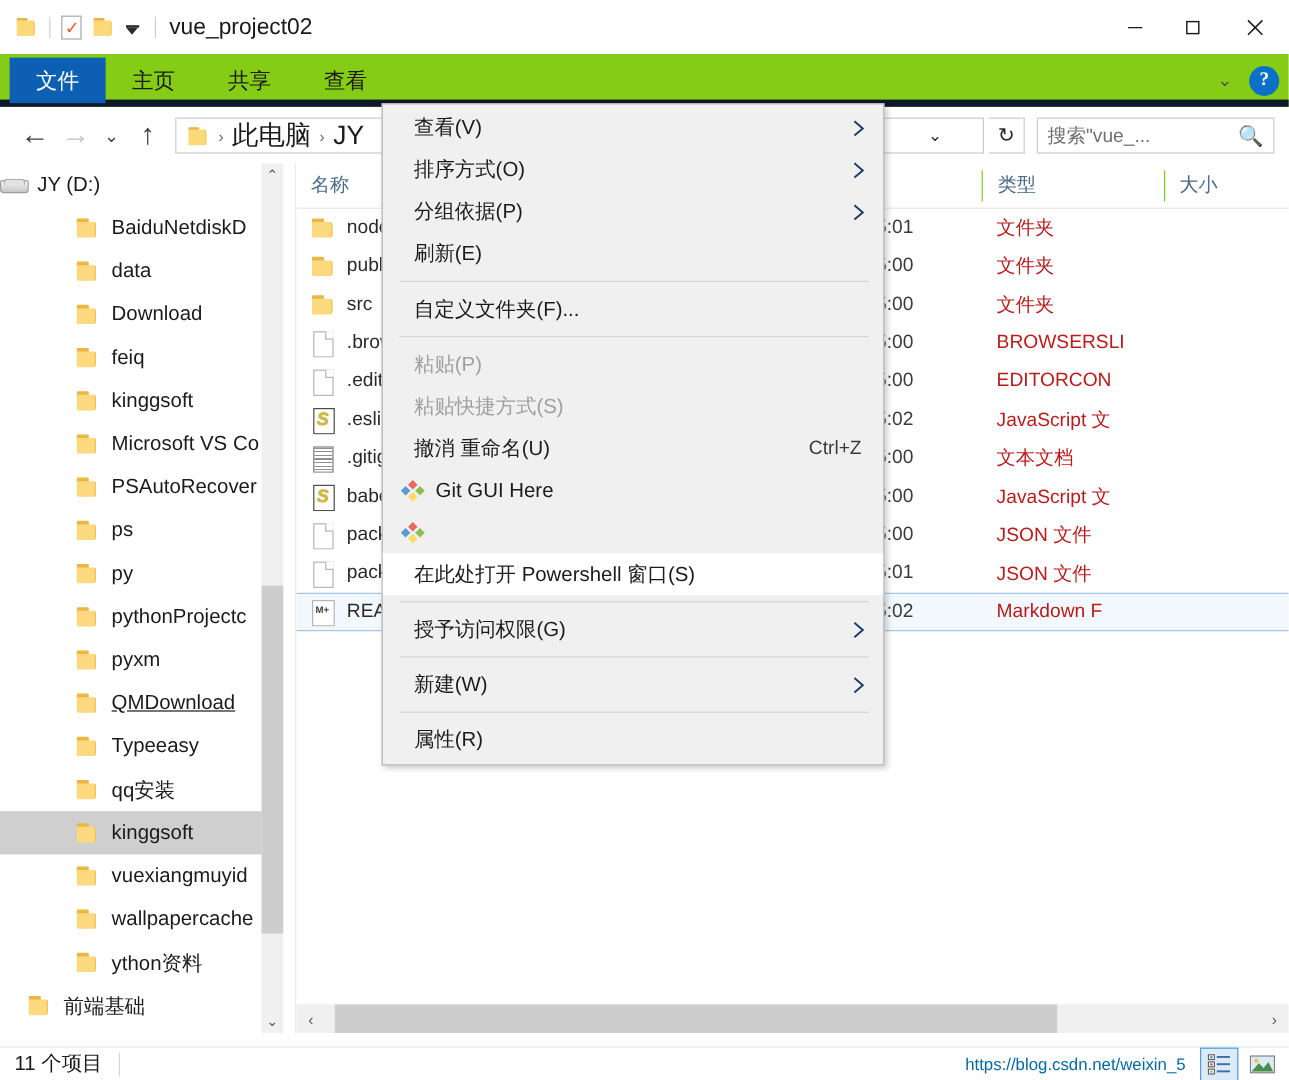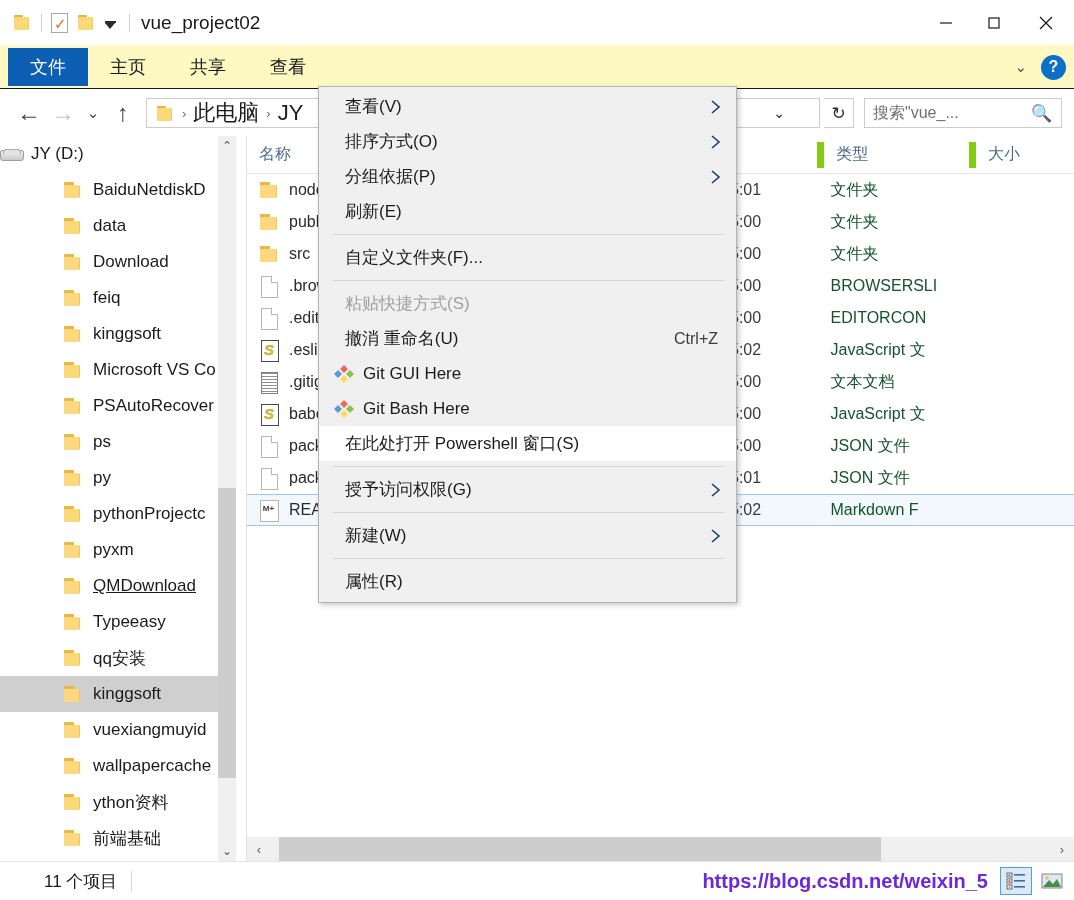--- a/index.html
+++ b/index.html
@@ -63,21 +63,21 @@
     position: absolute; right: 0; top: 0; height: 45px; display: flex;
   }
   .winbtn {
     width: 48px; height: 45px; display: flex; align-items: center; justify-content: center;
   }
   .winbtn svg { display: block; }
 
   
   .ribbon {
     position: absolute; left: 0; top: 45px; width: 1074px; height: 44px;
-    background: #fef9c3; border-bottom: 1px solid #0f172a;
+    background: #84cc16; border-bottom: 6px solid #0f172a; font-family: Liberation Serif, serif;
   }
   .tabs { display: flex; align-items: stretch; height: 44px; }
   .tab {
     display: flex; align-items: center; justify-content: center;
     font-size: 18px; color: #1a1a1a; padding: 0 22px; height: 38px; margin-top: 3px;
   }
   .tab.file {
     background: #0c5fb2; color: #ffffff; height: 38px; min-width: 76px;
     margin-left: 8px; margin-top: 3px;
   }
@@ -193,39 +193,39 @@
   
   .listpane {
     flex: 1; height: 725px; background: #ffffff; position: relative; overflow: hidden;
   }
   .colheader {
     height: 38px; display: flex; align-items: center;
     border-bottom: 1px solid #e6e6e6; background: #fff;
   }
   .col {
     font-size: 16px; color: #4a6a8a; padding-left: 12px; height: 26px;
-    display: flex; align-items: center; border-left: 7px solid #84cc16;
+    display: flex; align-items: center; border-left: 1px solid #84cc16;
   }
   .col:first-child { border-left: none; }
   .col.name { width: 440px; }
   .col.date { width: 225px; }
   .col.type { width: 175px; }
   .col.size { width: 120px; }
   .rows { position: relative; }
   .row {
     height: 32px; display: flex; align-items: center; font-size: 16px; color: #2a2a2a;
   }
   .row.selected {
     background: #f2f8fd; border-top: 1px solid #9fc8e8; border-bottom: 1px solid #9fc8e8;
     height: 32px;
   }
   .cell { padding-left: 12px; white-space: nowrap; overflow: hidden; }
   .cell.name { width: 440px; display: flex; align-items: center; gap: 9px; }
   .cell.date { width: 225px; color: #3a3a3a; }
-  .cell.type { width: 175px; color: #14532d; }
+  .cell.type { width: 175px; color: #b91c1c; }
   .cell.size { width: 120px; color: #3a3a3a; text-align: right; }
 
   .fi { width: 21px; height: 23px; flex: 0 0 auto; position: relative; display: inline-block; }
   .fi.folder::before {
     content: ""; position: absolute; left: 1px; top: 3px; width: 10px; height: 4px;
     background: #e9b744; border-radius: 1px 1px 0 0;
   }
   .fi.folder::after {
     content: ""; position: absolute; left: 1px; top: 6px; width: 17px; height: 13px;
     background: #fcd87e; border-radius: 1px 2px 2px 1px;
@@ -297,29 +297,29 @@
   }
   .mi .giticon {
     position: absolute; left: 14px; top: 50%; transform: translateY(-50%);
     width: 22px; height: 20px;
   }
   .mi.withicon { padding-left: 44px; }
   .msep { height: 1px; background: #d5d5d5; margin: 5px 12px 5px 14px; }
 
   
   .statusbar {
-    position: absolute; left: 0; bottom: 0; width: 1074px; height: 39px;
+    position: absolute; left: 0; bottom: 0; width: 1074px; height: 28px;
     background: #ffffff; border-top: 1px solid #e4e4e4;
-    display: flex; align-items: center; padding-left: 32px;
+    display: flex; align-items: center;
   }
   .status-count { font-size: 17px; color: #1b1b1b; padding-left: 12px; }
   .status-sep { width: 1px; height: 20px; background: #d6d6d6; margin-left: 14px; }
   .watermark {
     position: absolute; right: 86px; top: 50%; transform: translateY(-50%);
-    font-size: 20px; color: #6d28d9; white-space: nowrap; font-weight: bold;
+    font-size: 14px; color: #0369a1; white-space: nowrap;
   }
   .viewbtns {
     position: absolute; right: 6px; top: 50%; transform: translateY(-50%);
     display: flex; gap: 4px; align-items: center;
   }
   .vbtn {
     width: 32px; height: 28px; display: flex; align-items: center; justify-content: center;
   }
   .vbtn.active { border: 1px solid #4da0e0; background: #dceaf7; }
   .vb-details { display: block; }
@@ -470,21 +470,21 @@
             <span>vuexiangmuyid</span>
           </div>
         <div class="tnode" style="padding-left:64px;">
             <span class="folder-icon"></span>
             <span>wallpapercache</span>
           </div>
         <div class="tnode" style="padding-left:64px;">
             <span class="folder-icon"></span>
             <span>ython资料</span>
           </div>
-        <div class="tnode" style="padding-left:64px;">
+        <div class="tnode" style="margin-left:24px;">
             <span class="folder-icon"></span>
             <span>前端基础</span>
           </div>
         <div class="tnode" style="padding-left:64px;"></div>
       </div>
       <div class="tree-vscroll">
         <div class="arrowtop">⌃</div>
         <div class="thumb"></div>
         <div class="arrowbot">⌄</div>
       </div>
@@ -636,20 +636,23 @@
     </div>
 
     <div class="msep"></div>
 
     <div class="mi">
       <span class="label">自定义文件夹(F)...</span>
     </div>
 
     <div class="msep"></div>
 
+    <div class="mi disabled">
+      <span class="label">粘贴(P)</span>
+    </div>
     <div class="mi disabled">
       <span class="label">粘贴快捷方式(S)</span>
     </div>
     <div class="mi">
       <span class="label">撤消 重命名(U)</span>
       <span class="accel">Ctrl+Z</span>
     </div>
     <div class="mi withicon">
       <svg class="giticon" viewBox="0 0 22 20">
         <g>
@@ -663,21 +666,20 @@
     </div>
     <div class="mi withicon">
       <svg class="giticon" viewBox="0 0 22 20">
         <g>
           <polygon points="11,1 15,5 11,9 7,5" fill="#ea6a62"></polygon>
           <polygon points="5,6 9,10 5,14 1,10" fill="#5b9bd5"></polygon>
           <polygon points="17,6 21,10 17,14 13,10" fill="#8cc152"></polygon>
           <polygon points="11,11 15,15 11,19 7,15" fill="#ffd966"></polygon>
         </g>
       </svg>
-      <span class="label">Git Bash Here</span>
     </div>
     <div class="mi hover">
       <span class="label">在此处打开 Powershell 窗口(S)</span>
     </div>
 
     <div class="msep"></div>
 
     <div class="mi">
       <span class="label">授予访问权限(G)</span>
       <svg class="submarrow" viewBox="0 0 11 16">

